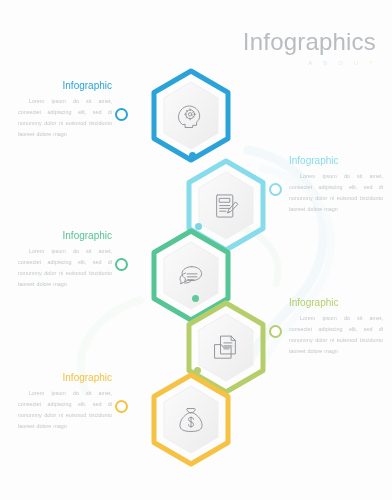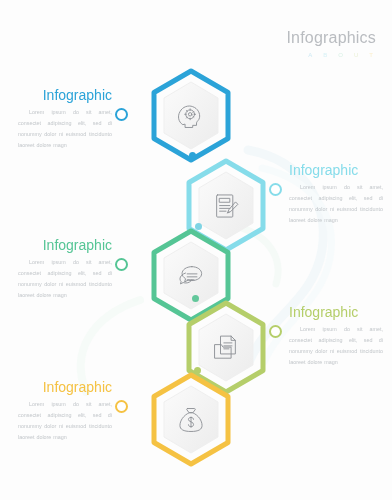--- a/index.html
+++ b/index.html
@@ -11,21 +11,21 @@
     position:relative;
   }
   .stage{position:absolute;inset:0;width:392px;height:500px;overflow:hidden;background:#fdfdfd;}
 
   
   .swoosh{position:absolute;pointer-events:none;}
 
   
   .header{position:absolute;right:16px;top:30px;text-align:right;}
   .title{
-    font-size:16px;font-weight:400;color:#b9bcc0;letter-spacing:.2px;
+    font-size:24px;font-weight:400;color:#b9bcc0;letter-spacing:.2px;
     line-height:1;white-space:nowrap;
   }
   .subtitle{
     margin-top:6px;display:flex;justify-content:flex-end;gap:8px;
     font-size:6px;letter-spacing:3px;
   }
   .subtitle span{display:inline-block;}
 
   
   .hex{
@@ -45,21 +45,21 @@
   .chaindot{
     position:absolute;width:7px;height:7px;border-radius:50%;
     z-index:6;
   }
 
   
   .tblock{position:absolute;width:94px;}
   .tblock.left{text-align:right;}
   .tblock.right{text-align:left;}
   .tblock h3{
-    margin:8px 0 5px 0;font-size:14px;font-weight:400;line-height:1;
+    margin:1px 0 5px 0;font-size:10px;font-weight:400;line-height:1;
   }
   .tblock p{
     margin:0;font-size:5.4px;line-height:2.05;color:#c2c6ca;
     text-align:justify;text-indent:11px;
     word-spacing:.4px;
   }
   .tblock.left p{direction:ltr;}
 
   
   .ringdot{

